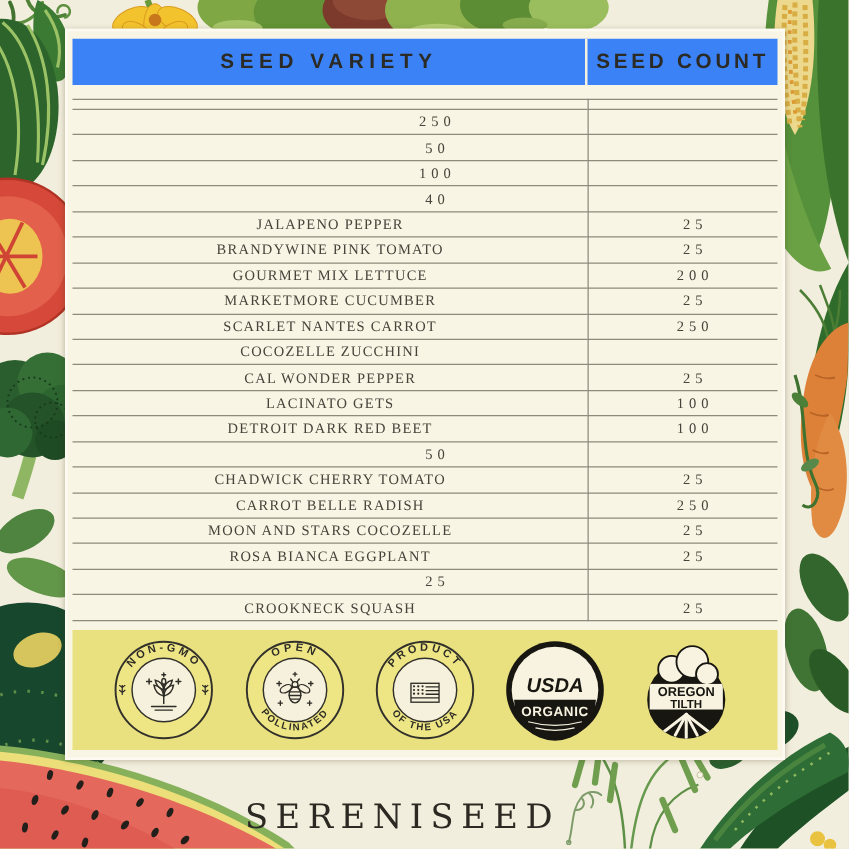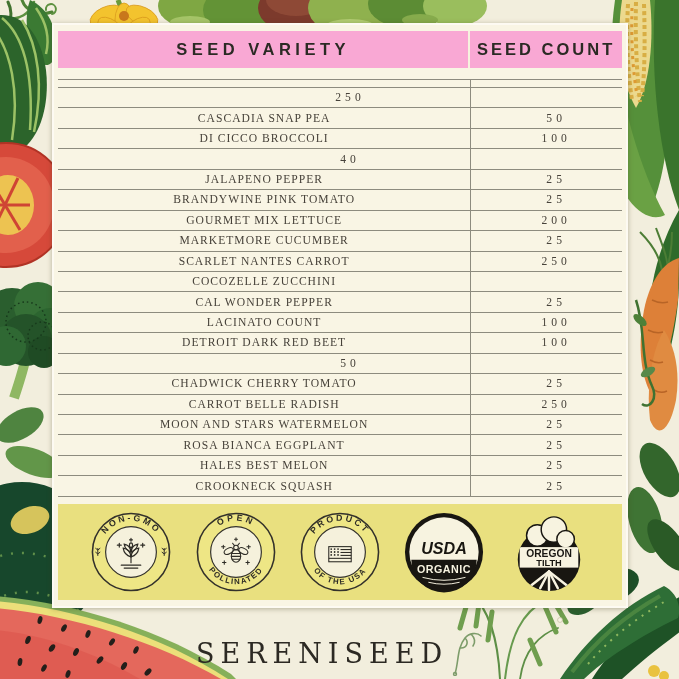--- a/index.html
+++ b/index.html
@@ -6,21 +6,21 @@
   .stage{position:relative;width:679px;height:679px;overflow:hidden;background:#f2eedd;
          font-family:"Liberation Sans",sans-serif;}
   .stage *{box-sizing:border-box;}
   .border-art{position:absolute;left:0;top:0;}
 
   
   .panel{position:absolute;left:52px;top:23px;width:576px;height:585px;
          background:#f9f5e4;border:2px solid #fdfaf2;
          box-shadow:0 1px 5px rgba(70,60,30,.35);}
   .header-band{position:absolute;left:4px;right:4px;top:6px;height:37px;
-               display:flex;background:#f9a8d4;}
+               display:flex;background:#3b82f6;}
   .hcell{display:flex;align-items:center;justify-content:center;
          font-weight:bold;font-size:16.5px;letter-spacing:4.5px;color:#2b2a24;}
   .hcell.variety{width:73.1%;border-right:2px solid #f6f2de;}
   .hcell.count{flex:1;letter-spacing:3px;}
 
   .grid{position:absolute;left:4px;right:4px;top:54px;}
   .vline{position:absolute;left:73.1%;top:0;bottom:0;width:1px;background:#8d8b7e;}
   .strip{height:9px;border-top:1px solid #8d8b7e;border-bottom:1px solid #8d8b7e;}
   .row{display:flex;height:20.45px;border-bottom:1px solid #8d8b7e;
        font-family:"Liberation Serif",serif;color:#47423a;font-size:11.6px;}
@@ -229,25 +229,23 @@
       <div class="hcell count">SEED COUNT</div>
     </div>
 
     <div class="grid">
       <div class="strip"></div>
       <div id="rows">
           <div class="row">
     <div class="cell count">250</div>
   </div>
           <div class="row">
-    <div class="cell name">CASCADIA SNAP PEA</div>
     <div class="cell count">50</div>
   </div>
           <div class="row">
-    <div class="cell name">DI CICCO BROCCOLI</div>
     <div class="cell count">100</div>
   </div>
           <div class="row">
     <div class="cell count">40</div>
   </div>
           <div class="row">
     <div class="cell name">JALAPENO PEPPER</div>
     <div class="cell count">25</div>
   </div>
           <div class="row">
@@ -267,48 +265,47 @@
     <div class="cell count">250</div>
   </div>
           <div class="row">
     <div class="cell name">COCOZELLE ZUCCHINI</div>
   </div>
           <div class="row">
     <div class="cell name">CAL WONDER PEPPER</div>
     <div class="cell count">25</div>
   </div>
           <div class="row">
-    <div class="cell name">LACINATO COUNT</div>
+    <div class="cell name">LACINATO GETS</div>
     <div class="cell count">100</div>
   </div>
           <div class="row">
     <div class="cell name">DETROIT DARK RED BEET</div>
     <div class="cell count">100</div>
   </div>
           <div class="row">
     <div class="cell count">50</div>
   </div>
           <div class="row">
     <div class="cell name">CHADWICK CHERRY TOMATO</div>
     <div class="cell count">25</div>
   </div>
           <div class="row">
     <div class="cell name">CARROT BELLE RADISH</div>
     <div class="cell count">250</div>
   </div>
           <div class="row">
-    <div class="cell name">MOON AND STARS WATERMELON</div>
+    <div class="cell name">MOON AND STARS COCOZELLE</div>
     <div class="cell count">25</div>
   </div>
           <div class="row">
     <div class="cell name">ROSA BIANCA EGGPLANT</div>
     <div class="cell count">25</div>
   </div>
           <div class="row">
-    <div class="cell name">HALES BEST MELON</div>
     <div class="cell count">25</div>
   </div>
           <div class="row">
     <div class="cell name">CROOKNECK SQUASH</div>
     <div class="cell count">25</div>
   </div>
         </div>
       <div class="vline"></div>
     </div>
 

